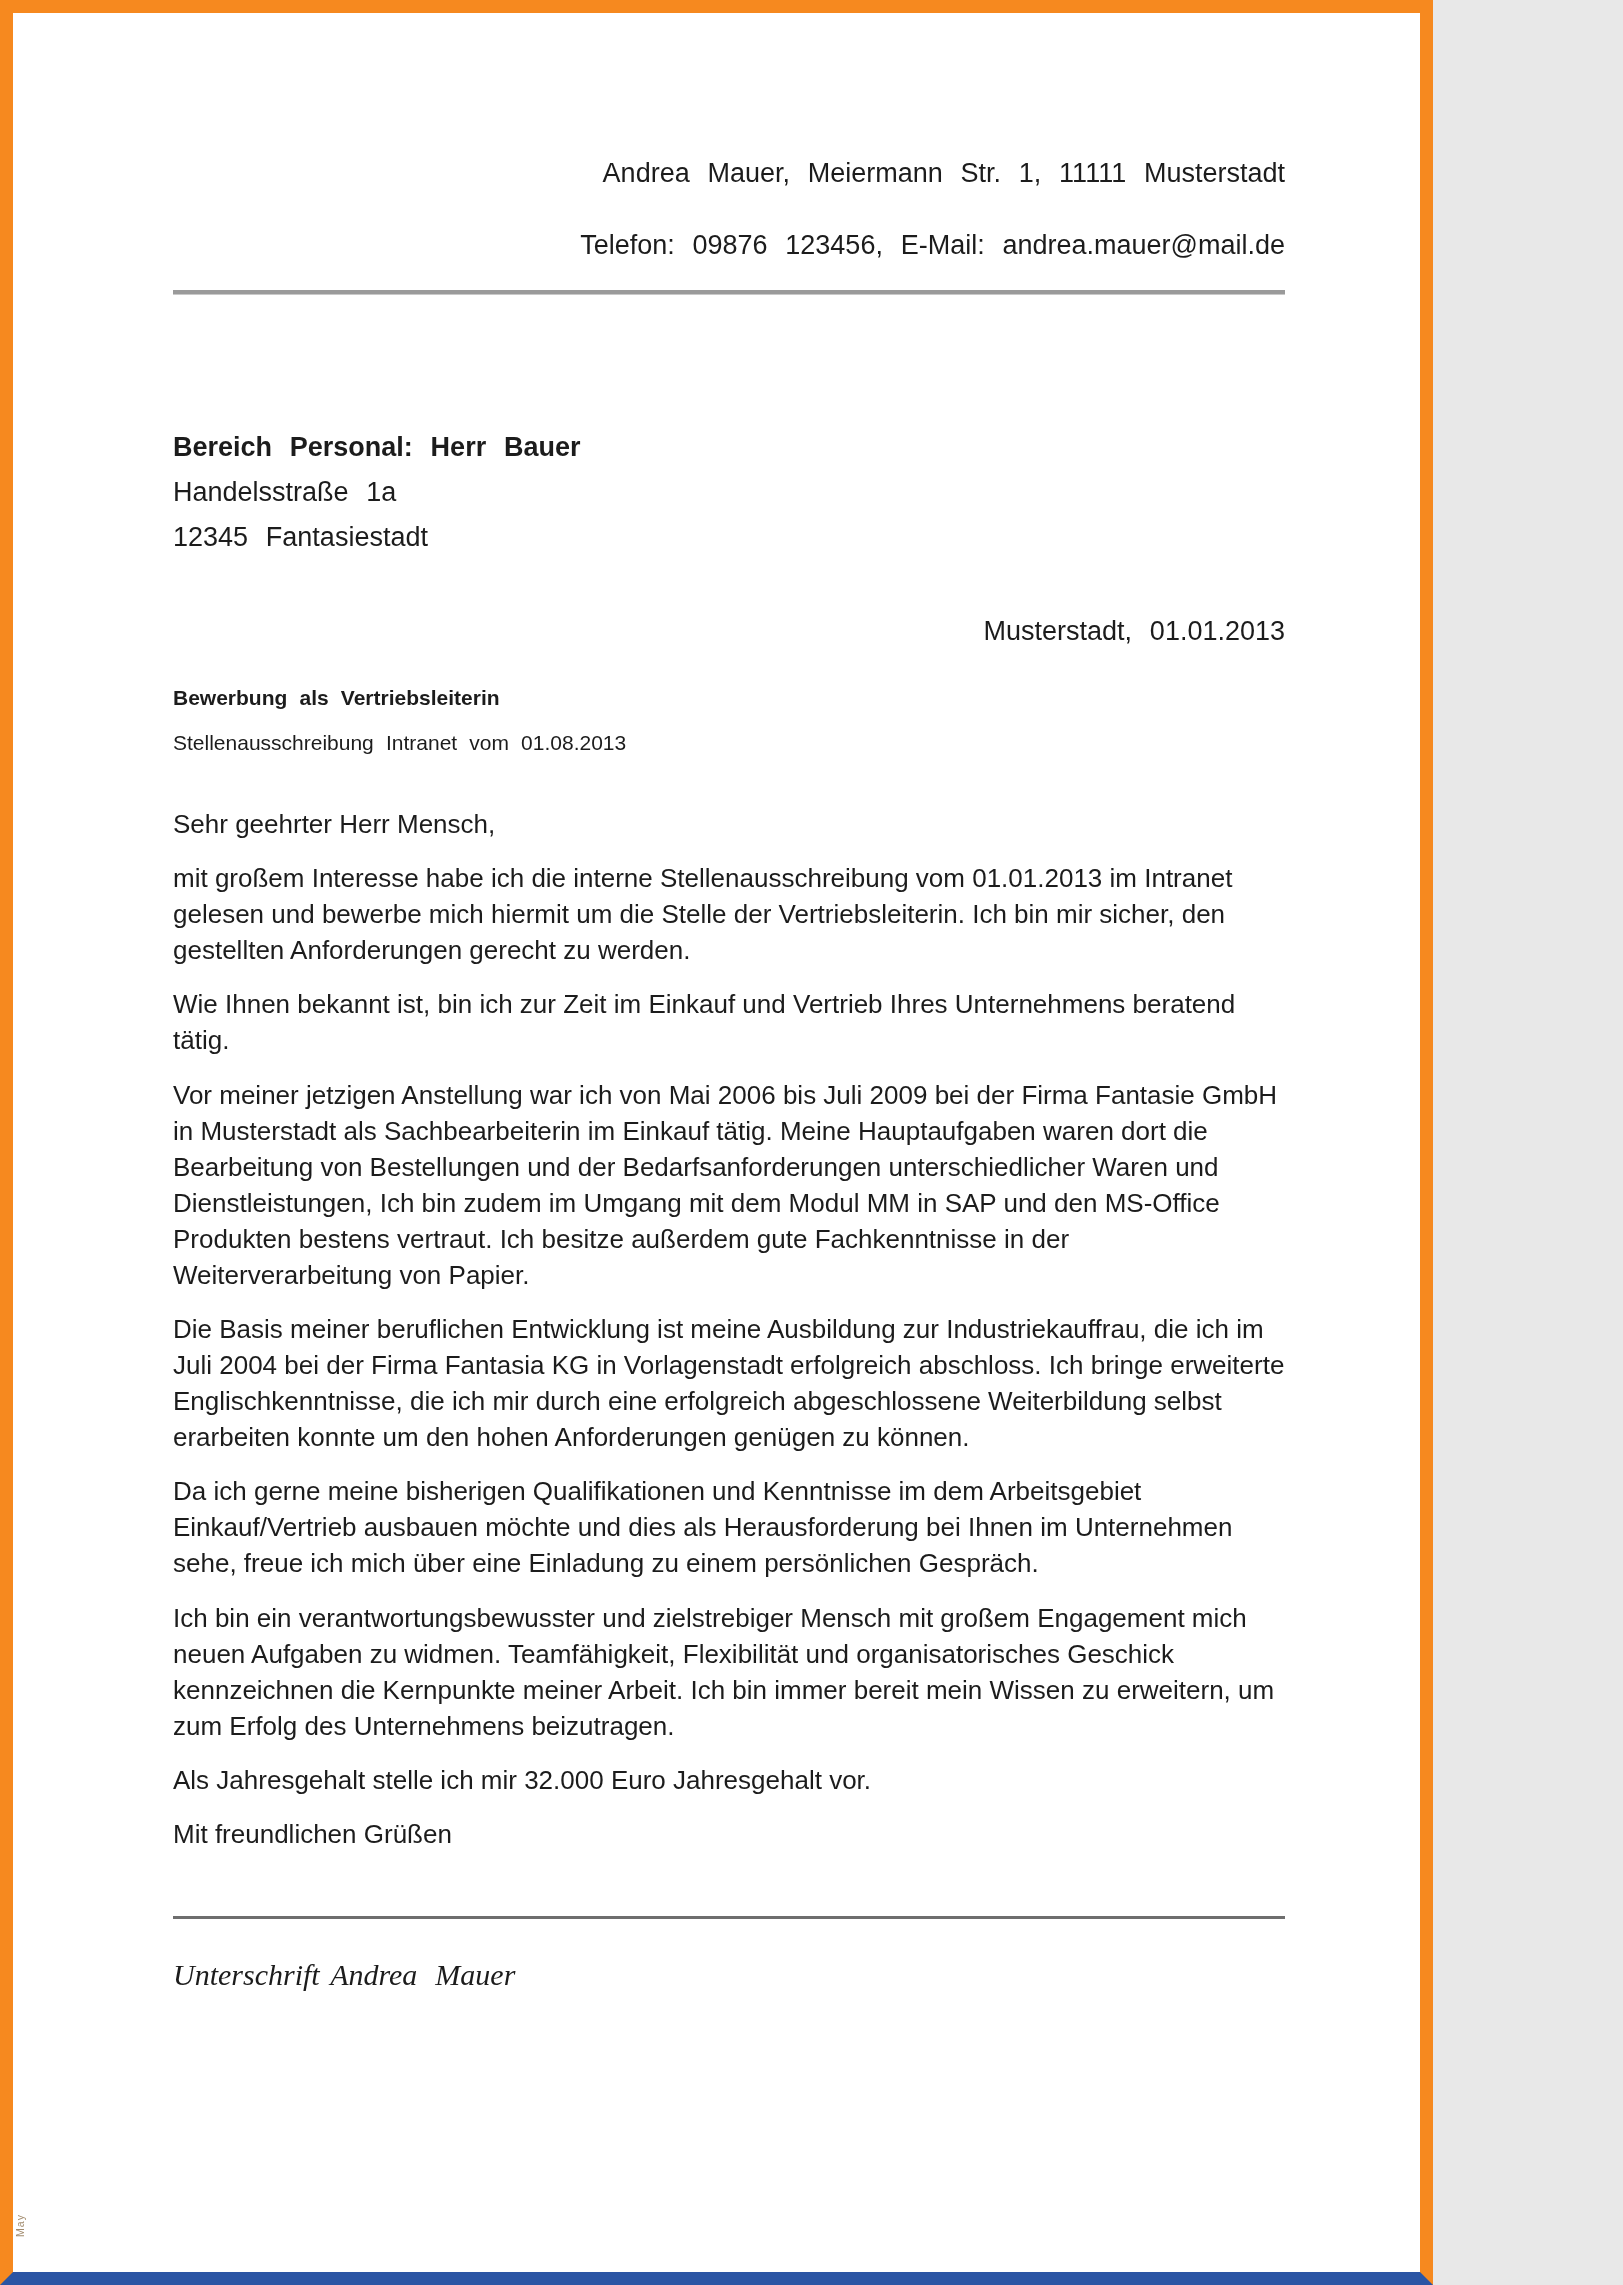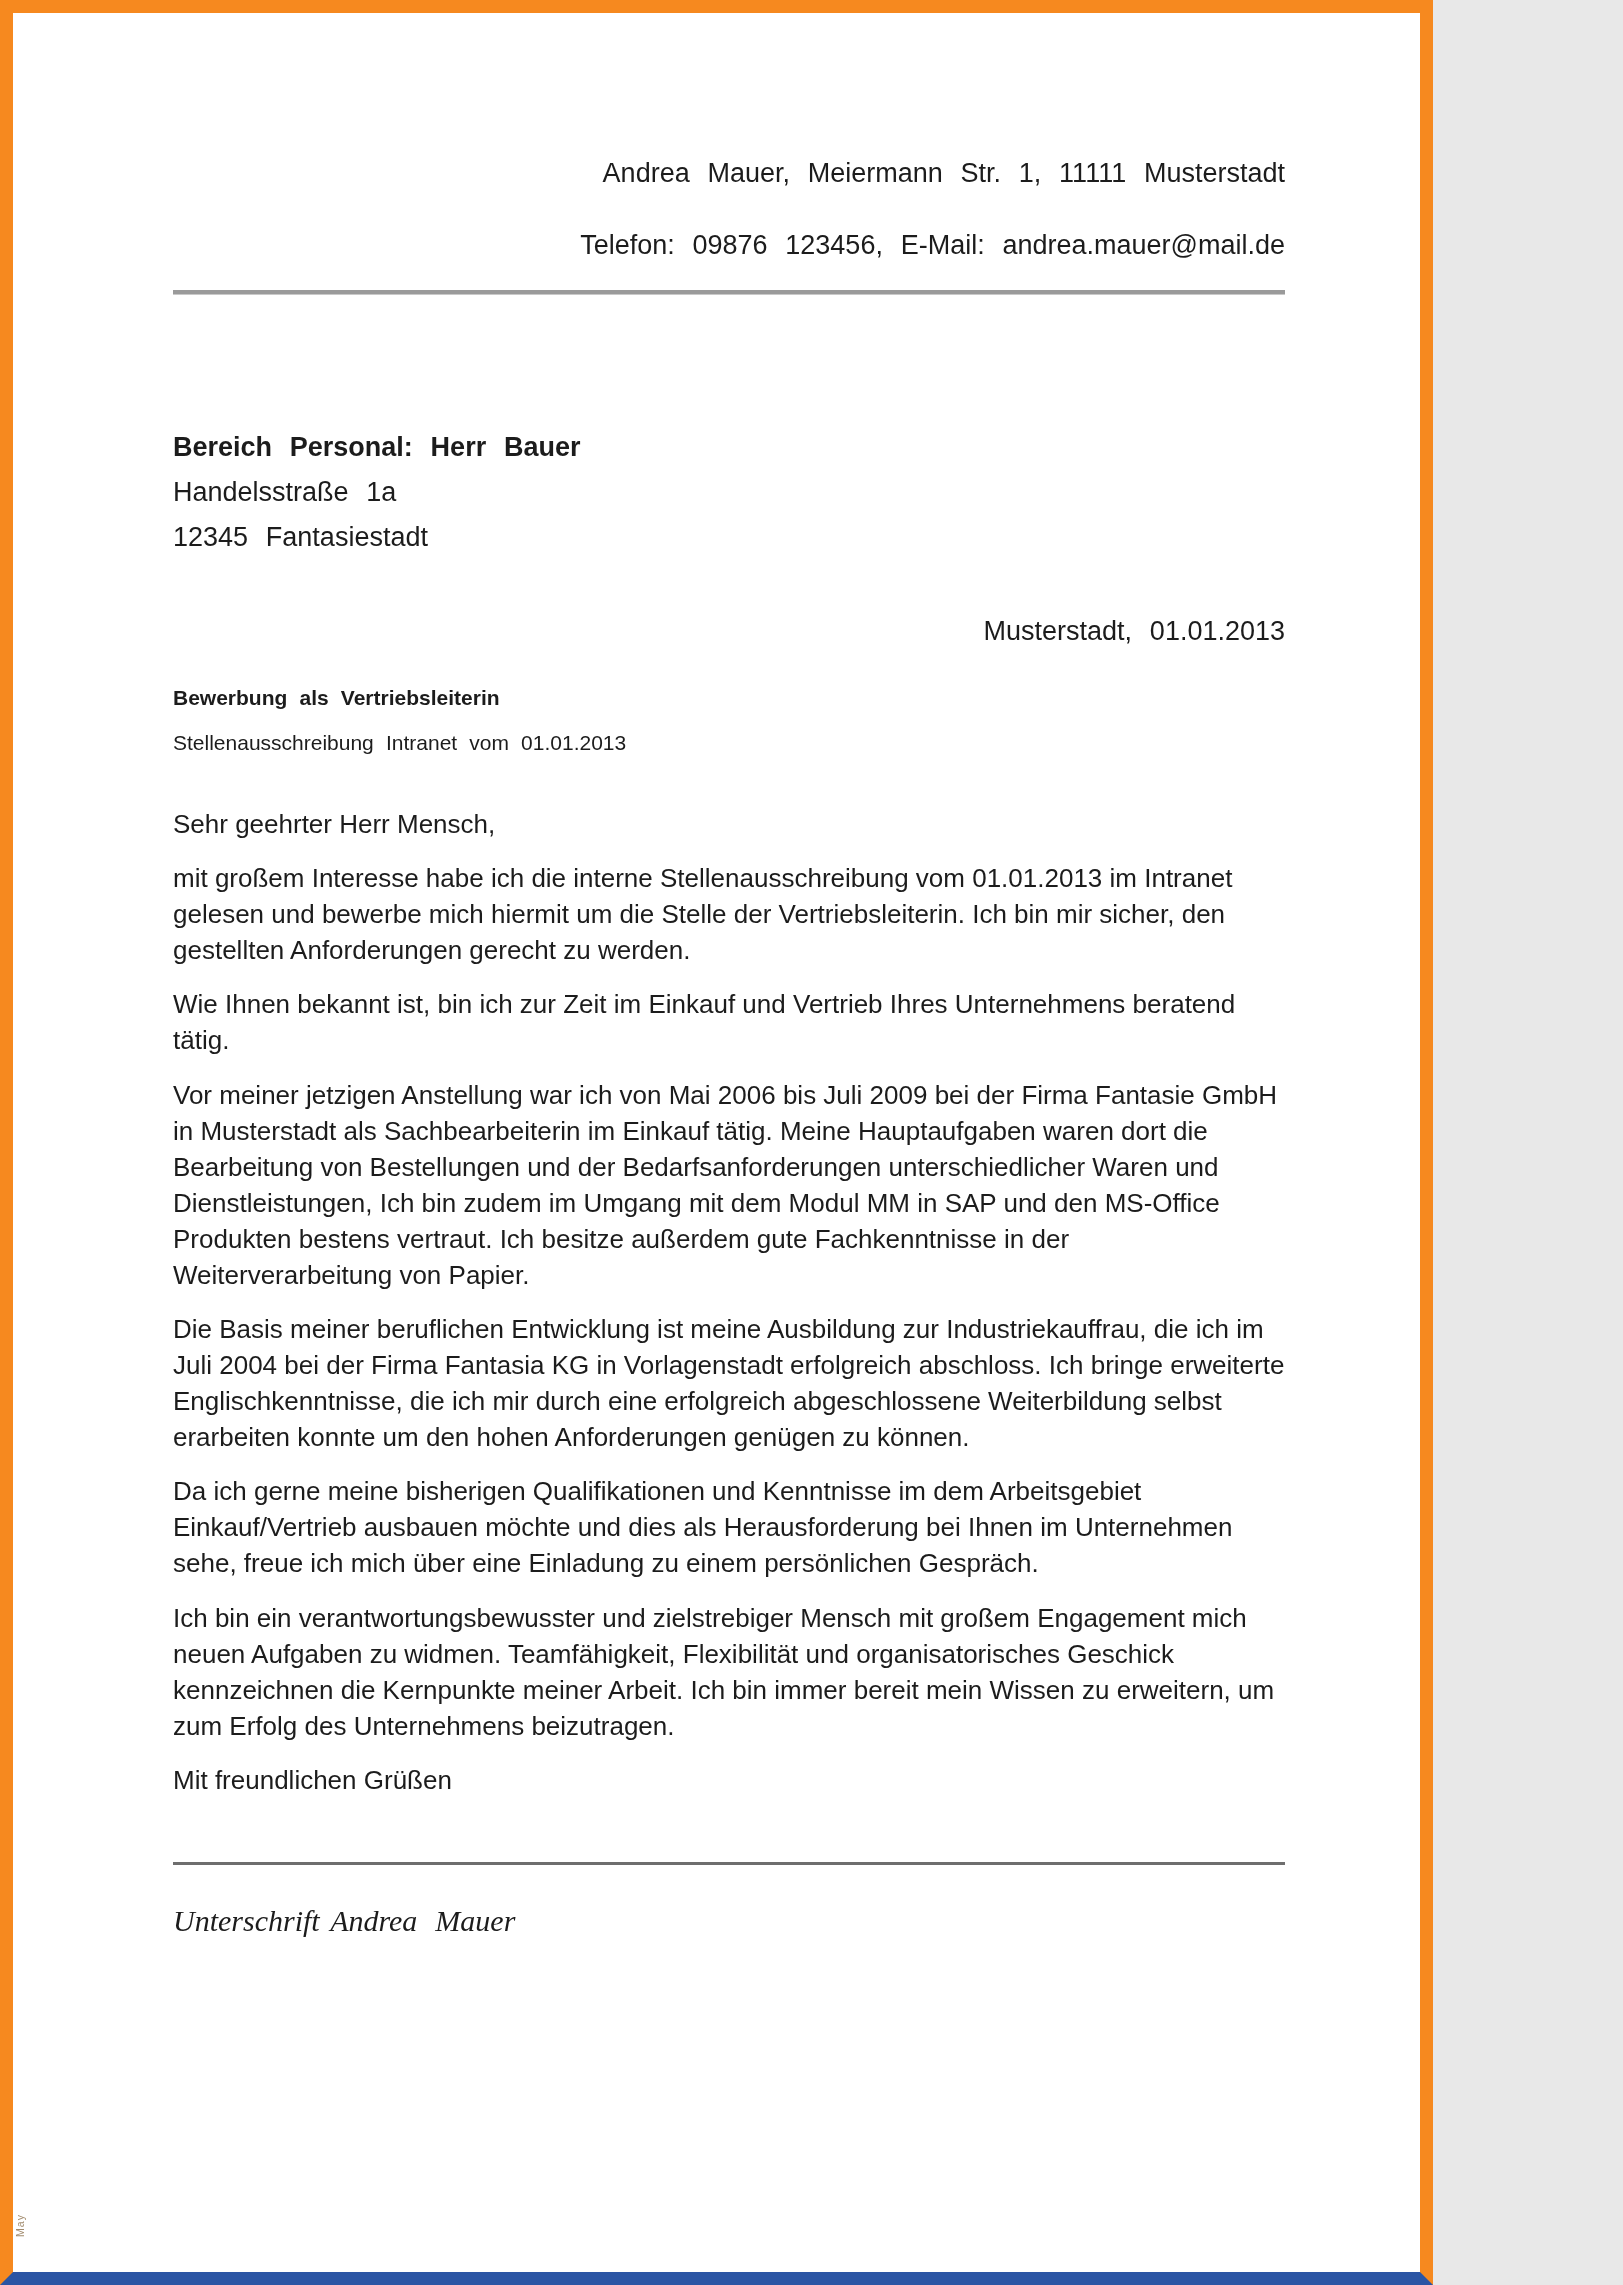--- a/index.html
+++ b/index.html
@@ -80,31 +80,32 @@
     <div class="recipient">
       <p class="bold">Bereich Personal: Herr Bauer</p>
       <p>Handelsstraße 1a</p>
       <p>12345 Fantasiestadt</p>
     </div>
 
     <p class="date">Musterstadt, 01.01.2013</p>
 
     <div class="subject-block">
       <p class="subject-title">Bewerbung als Vertriebsleiterin</p>
-      <p class="subject-sub">Stellenausschreibung Intranet vom 01.01.2013</p>
+      <p class="subject-sub">Stellenausschreibung Intranet vom 01.08.2013</p>
     </div>
 
     <div class="body">
       <p class="salutation">Sehr geehrter Herr Mensch,</p>
       <p>mit großem Interesse habe ich die interne Stellenausschreibung vom 01.01.2013 im Intranet gelesen und bewerbe mich hiermit um die Stelle der Vertriebsleiterin. Ich bin mir sicher, den gestellten Anforderungen gerecht zu werden.</p>
       <p>Wie Ihnen bekannt ist, bin ich zur Zeit im Einkauf und Vertrieb Ihres Unternehmens beratend tätig.</p>
       <p>Vor meiner jetzigen Anstellung war ich von Mai 2006 bis Juli 2009 bei der Firma Fantasie GmbH in Musterstadt als Sachbearbeiterin im Einkauf tätig. Meine Hauptaufgaben waren dort die Bearbeitung von Bestellungen und der Bedarfsanforderungen unterschiedlicher Waren und Dienstleistungen, Ich bin zudem im Umgang mit dem Modul MM in SAP und den MS-Office Produkten bestens vertraut. Ich besitze außerdem gute Fachkenntnisse in der Weiterverarbeitung von Papier.</p>
       <p>Die Basis meiner beruflichen Entwicklung ist meine Ausbildung zur Industriekauffrau, die ich im Juli 2004 bei der Firma Fantasia KG in Vorlagenstadt erfolgreich abschloss. Ich bringe erweiterte Englischkenntnisse, die ich mir durch eine erfolgreich abgeschlossene Weiterbildung selbst erarbeiten konnte um den hohen Anforderungen genügen zu können.</p>
       <p>Da ich gerne meine bisherigen Qualifikationen und Kenntnisse im dem Arbeitsgebiet Einkauf/Vertrieb ausbauen möchte und dies als Herausforderung bei Ihnen im Unternehmen sehe, freue ich mich über eine Einladung zu einem persönlichen Gespräch.</p>
       <p>Ich bin ein verantwortungsbewusster und zielstrebiger Mensch mit großem Engagement mich neuen Aufgaben zu widmen. Teamfähigkeit, Flexibilität und organisatorisches Geschick kennzeichnen die Kernpunkte meiner Arbeit.  Ich bin immer bereit mein Wissen zu erweitern, um zum Erfolg des Unternehmens beizutragen.</p>
+      <p>Als Jahresgehalt stelle ich mir 32.000 Euro Jahresgehalt vor.</p>
       <p class="closing">Mit freundlichen Grüßen</p>
     </div>
 
     <div class="sig-line"></div>
 
     <p class="signature">
       <span class="sig-label">Unterschrift</span>
       <span class="sig-name">Andrea Mauer</span>
     </p>
 

